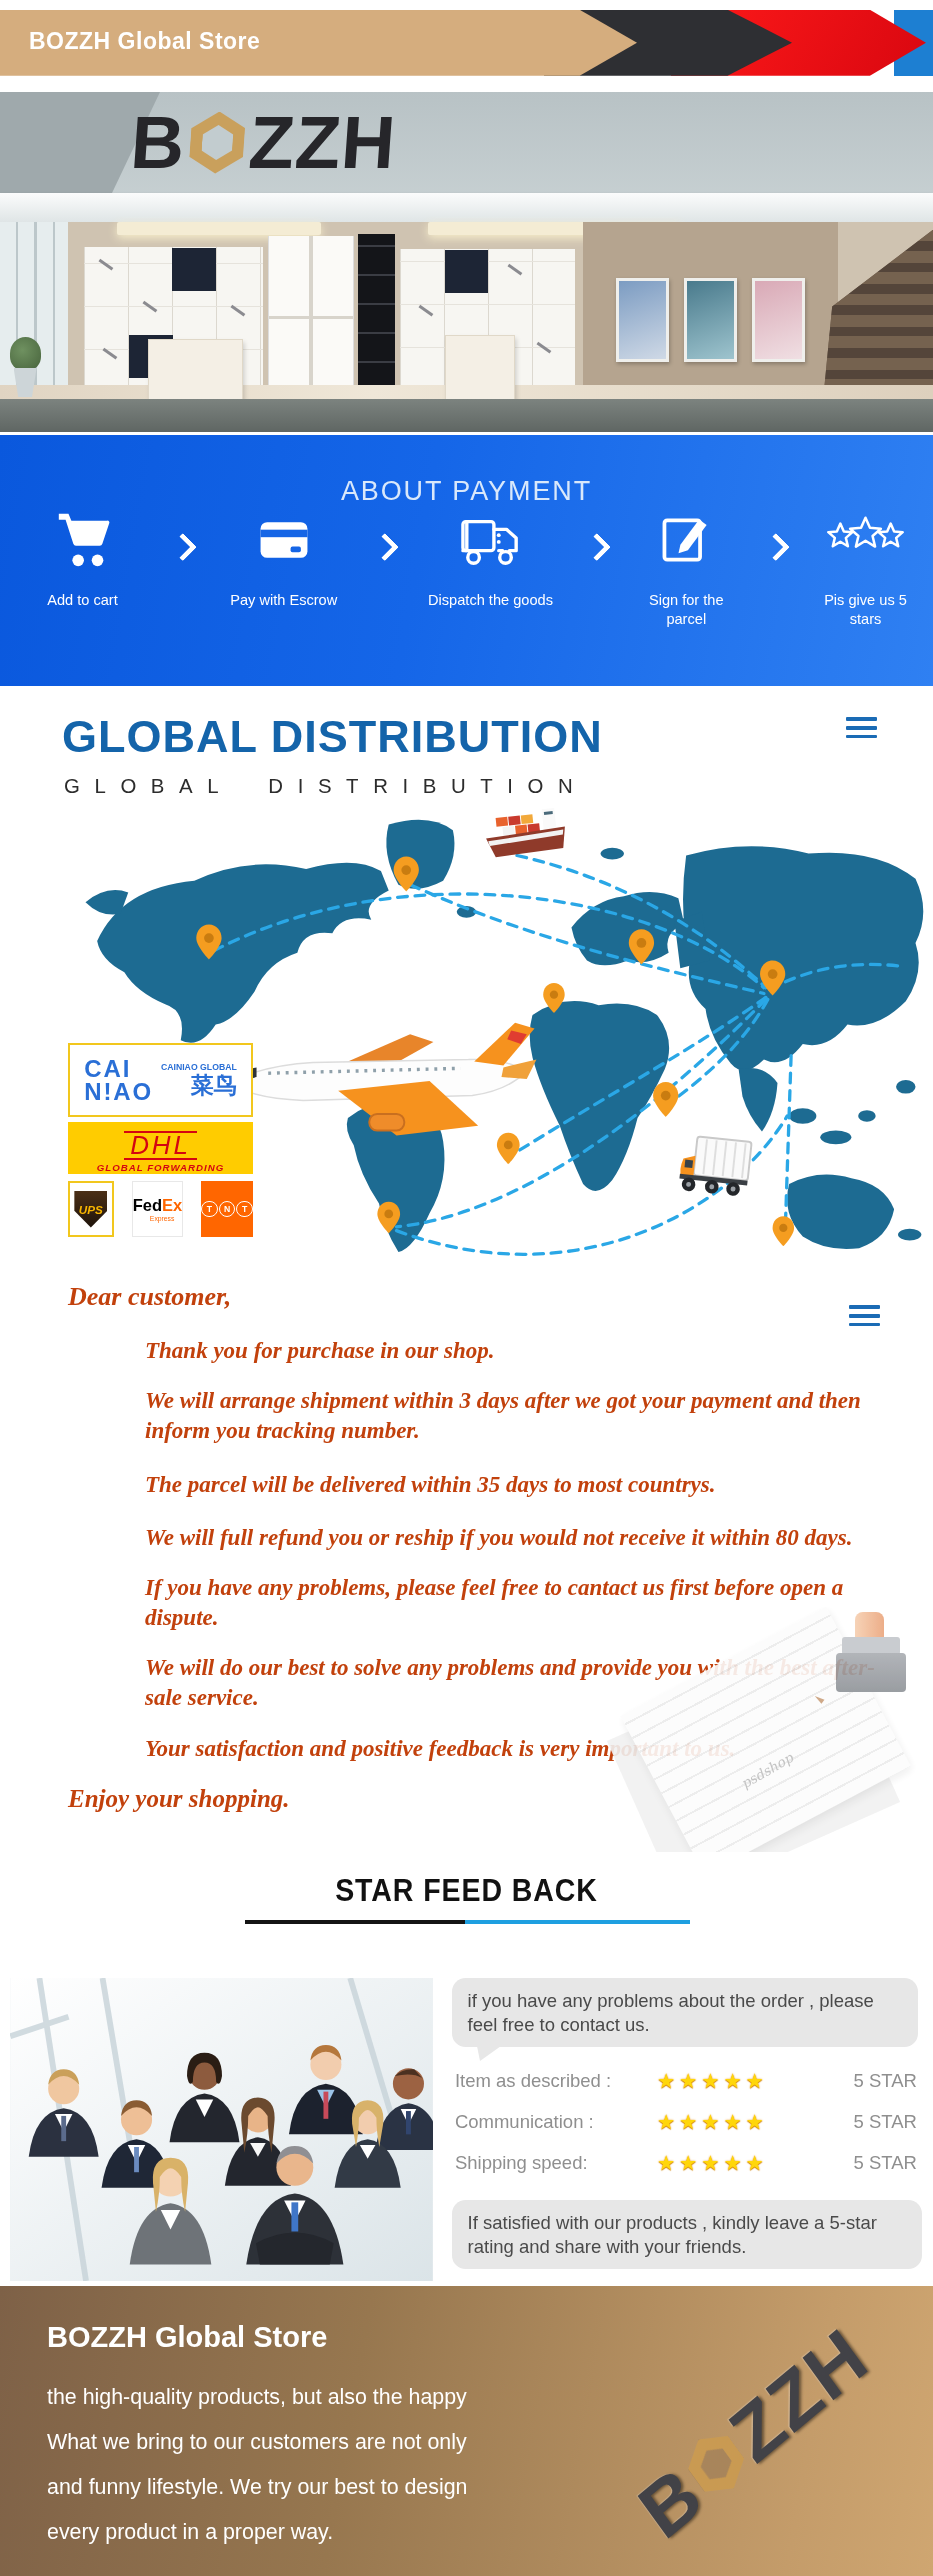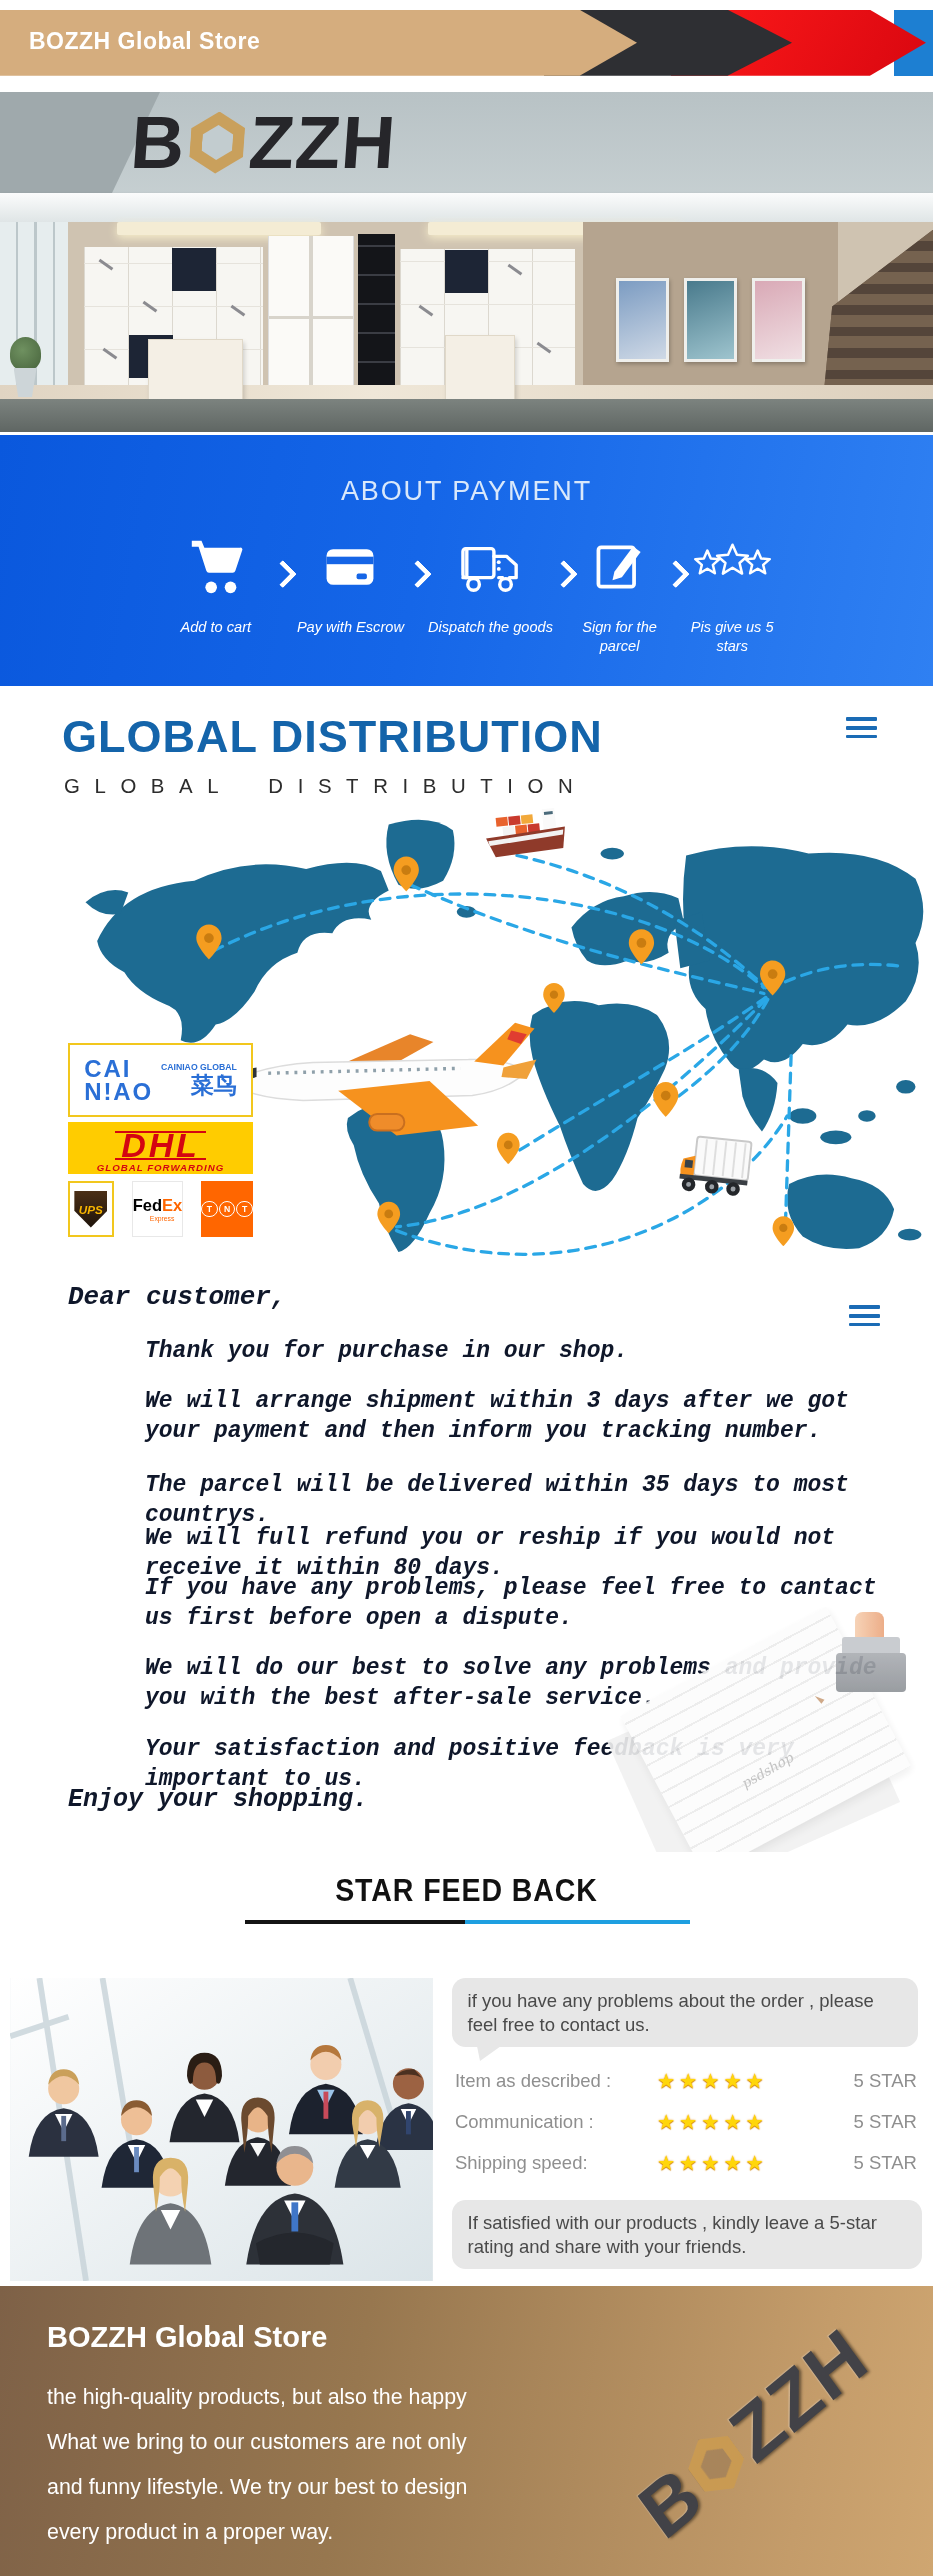--- a/index.html
+++ b/index.html
@@ -57,21 +57,21 @@
   .sf-plant .leaf{position:absolute;left:1.9px;top:0;width:31px;height:33px;border-radius:50% 50% 40% 40%;
                   background:radial-gradient(circle at 40% 40%,#6f9160,#47633c);}
   .sf-plant .pot{position:absolute;left:5.8px;top:31px;width:23px;height:29px;background:#cdd5d8;
                  clip-path:polygon(0 0,100% 0,80% 100%,20% 100%);}
   .sf-front{position:absolute;left:0;top:307px;width:933px;height:33px;background:linear-gradient(180deg,#7c837f,#5f6663);}
 
   
   .payment{position:absolute;top:435px;left:0;width:933px;height:251px;
            background:linear-gradient(100deg,#0a58dd 0%,#1566e8 45%,#2f80f2 100%);}
   .payment-title{position:absolute;top:41px;width:100%;text-align:center;font-size:27px;color:#d9e8fb;letter-spacing:1.9px;}
-  .steps{position:absolute;top:102px;left:25px;width:887px;display:flex;align-items:flex-start;justify-content:center;font-style:italic;}
+  .steps{position:absolute;top:75px;left:25px;width:887px;display:flex;align-items:flex-start;justify-content:space-between;}
   .step{display:flex;flex-direction:column;align-items:center;}
   .step svg{display:block;}
   .step-label{margin-top:21.4px;font-size:14.6px;color:#fff;text-align:center;line-height:18.5px;}
   .step-arrow{width:14.6px;height:14.6px;border-top:5.8px solid #fff;border-right:5.8px solid #fff;border-radius:1.9px;
               transform:rotate(45deg);margin-top:27px;}
   .w70{width:115px;} .w90{width:93px;}
 
   
   .gd{position:absolute;top:686px;left:0;width:933px;height:577px;background:#fff;}
   .gd-title{position:absolute;left:62px;top:25px;font-size:45px;font-weight:bold;color:#1464aa;letter-spacing:1px;}
@@ -82,40 +82,40 @@
   .map-svg{position:absolute;left:68px;top:109px;}
 
   
   .logo-box{position:absolute;background:#fff;border:2.9px solid #f2c71d;box-sizing:border-box;}
   .cainiao{left:68px;top:357px;width:185px;height:74px;display:flex;align-items:center;justify-content:center;gap:7.8px;}
   .cn-big{font-size:24px;line-height:23px;font-weight:bold;color:#2a6fd6;letter-spacing:1.9px;font-family:"Liberation Sans",sans-serif;}
   .cn-side{display:flex;flex-direction:column;text-align:right;}
   .cn-tag{font-size:8.7px;font-weight:bold;color:#2a6fd6;}
   .cn-cn{font-size:23px;font-weight:bold;color:#2a6fd6;line-height:27px;}
   .dhl{left:68px;top:436px;width:185px;height:52px;background:#ffcc00;border:none;display:flex;flex-direction:column;align-items:center;justify-content:center;}
-  .dhl-name{font-size:34px;font-weight:700;font-style:italic;color:#d40511;letter-spacing:2.9px;line-height:25px;
+  .dhl-name{font-size:26px;font-weight:400;font-style:italic;color:#d40511;letter-spacing:2.9px;line-height:25px;
             border-top:2.9px solid #d40511;border-bottom:2.9px solid #d40511;padding:0 5.8px;margin-top:8px;}
   .dhl-sub{font-size:9.7px;font-weight:900;font-style:italic;color:#d40511;letter-spacing:1px;margin-top:1.9px;}
   .ship-row{position:absolute;left:68px;top:495px;width:185px;height:56px;display:flex;gap:18px;}
   .ups-box{width:56px;height:56px;background:#fff;border:2.9px solid #f2c71d;box-sizing:border-box;display:flex;align-items:center;justify-content:center;}
   .ups-shield{width:33px;height:37px;background:linear-gradient(180deg,#4a2f17,#1e130a);
               clip-path:polygon(0 0,100% 0,100% 55%,50% 100%,0 55%);display:flex;align-items:center;justify-content:center;}
   .ups-txt{font-size:11.7px;font-weight:bold;font-style:italic;color:#f7b500;}
   .fedex-box{width:60px;height:56px;background:#fff;border:1px solid #e8e8e8;box-sizing:border-box;
              display:flex;flex-direction:column;align-items:center;justify-content:center;}
   .fedex-main{font-size:16.5px;font-weight:bold;}
   .fed{color:#000000;} .ex{color:#ff6600;}
   .fedex-sub{font-size:6.8px;color:#ff6600;align-self:flex-end;margin-right:7.8px;}
   .tnt-box{width:56px;height:56px;background:#ff6600;display:flex;align-items:center;justify-content:center;gap:1px;}
   .tnt-c{width:14.6px;height:14.6px;border:1.9px solid #fff;border-radius:50%;background:#ff6600;color:#fff;
          font-size:8.7px;font-weight:bold;display:flex;align-items:center;justify-content:center;}
 
   
   .letter{position:absolute;top:1264px;left:0;width:933px;height:588px;background:#fff;}
-  .script{font-family:Liberation Mono, monospace;font-style:italic;font-weight:600;color:#0f172a;}
+  .script{font-family:Liberation Serif, serif;font-style:italic;font-weight:600;color:#c2410c;}
   .letter-burger{position:absolute;right:53px;top:41px;}
   .salutation{position:absolute;left:68px;top:17.5px;font-size:26px;}
   .lp{position:absolute;left:101px;width:748px;font-size:23px;line-height:30px;margin-left:44px;}
   .closing{position:absolute;left:68px;top:521px;font-size:25px;}
   .letter-art{position:absolute;right:0;top:362px;width:340px;height:224px;opacity:.9;}
   .sheet{position:absolute;left:56px;top:25px;width:233px;height:180px;background:#fcfcfc;
          box-shadow:0 3.9px 9.7px rgba(0,0,0,.08);transform:rotate(-28deg);
          background-image:repeating-linear-gradient(0deg,transparent 0 13.6px,#ececec 13.6px 15.6px);}
   .sheet2{position:absolute;left:39px;top:58px;width:243px;height:175px;background:#f1f1f1;transform:rotate(-24deg);}
   .stamp{position:absolute;right:27px;top:-13.6px;width:70px;height:84px;}

